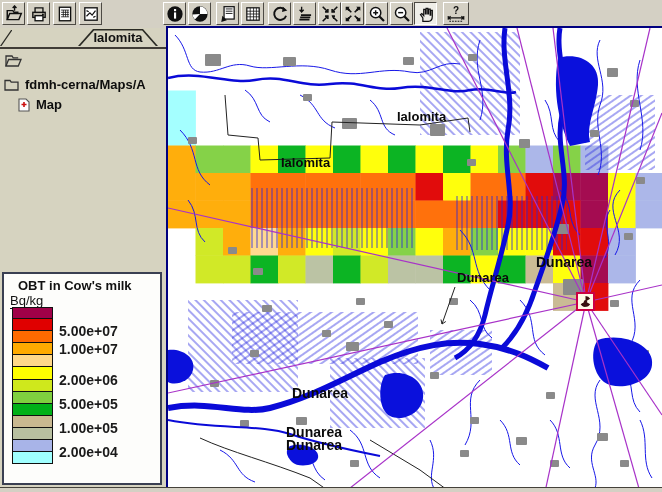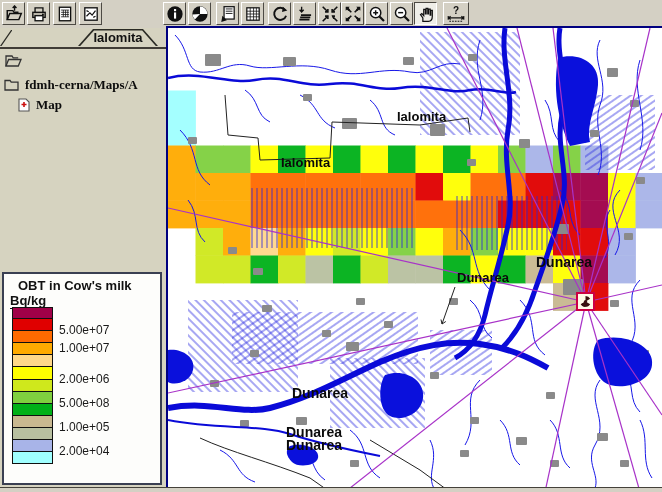--- a/index.html
+++ b/index.html
@@ -22,33 +22,33 @@
   .tab-outer{position:absolute;top:1px;height:17px;background:#2a2a24;}
   .tab-inner{position:absolute;left:0;top:0;width:100%;height:100%;background:#d6d3c0;
              display:flex;align-items:center;justify-content:center;
              font-size:13px;font-weight:bold;color:#111;}
   #tab-choose{left:6px;width:78px;z-index:3;clip-path:polygon(15px 0,63px 0,78px 17px,0 17px);}
   #tab-choose .tab-inner{clip-path:polygon(16px 1.4px,62.2px 1.4px,75.8px 17px,2.2px 17px);}
   #tab-selected{left:78px;width:80px;z-index:2;clip-path:polygon(15px 0,65px 0,80px 17px,0 17px);}
   #tab-selected .tab-inner{clip-path:polygon(16px 1.4px,64.2px 1.4px,77.8px 17px,2.2px 17px);}
   #tab-stub{position:absolute;left:0;top:2px;width:12px;height:16px;background:#2a2a24;
             clip-path:polygon(11px 0,12.5px 0,1.5px 16px,0 16px);}
-  .tree-row{position:absolute;display:flex;align-items:center;gap:6px;cursor:pointer;font-family:Liberation Serif, serif;}
+  .tree-row{position:absolute;display:flex;align-items:center;gap:6px;cursor:pointer;}
   .tree-label{font-size:13px;font-weight:bold;color:#0d0d0d;white-space:nowrap;}
 
   
   #legend{position:absolute;left:2px;top:272px;width:160px;height:213px;background:#fdfdfb;
           border:2px solid #3a3f52;box-sizing:border-box;z-index:5;}
   #legend-title{position:absolute;left:14px;top:4px;font-size:13px;font-weight:bold;color:#111;}
-  #legend-unit{position:absolute;left:6px;top:19px;font-size:13px;font-weight:bold;color:#111;
+  #legend-unit{position:absolute;left:6px;top:19px;font-size:13px;font-weight:normal;color:#111;
                border-bottom:1.5px solid #111;padding-bottom:0px;}
   #legend-bands{position:absolute;left:8px;top:33px;width:41px;}
   .band{width:41px;height:12.1px;border:1px solid #101010;border-top:none;box-sizing:border-box;}
   .band:first-child{border-top:1px solid #101010;}
-  .legend-lab{position:absolute;left:55px;font-size:12px;font-weight:400;color:#1a1a1a;}
+  .legend-lab{position:absolute;left:55px;font-size:14px;font-weight:700;color:#1a1a1a;}
 
   
   #map-wrap{position:absolute;left:166px;top:26px;width:496px;height:461px;
             border-left:2px solid #000080;border-top:2px solid #000080;box-sizing:border-box;
             background:#fff;}
   #map-wrap svg{display:block;}
 
   
   #bottomstrip{position:absolute;left:0;top:487px;width:662px;height:5px;background:#d4d0c4;border-top:1px solid #44413a;}
 </style>
@@ -220,21 +220,21 @@
         <div class="band" style="background: rgb(0, 176, 24);"></div>
         <div class="band" style="background: rgb(200, 184, 144);"></div>
         <div class="band" style="background: rgb(184, 192, 160);"></div>
         <div class="band" style="background: rgb(168, 180, 232);"></div>
         <div class="band" style="background: rgb(160, 255, 255);"></div>
       </div>
     <div id="legend-labels">
         <div class="legend-lab" style="top: 49.2px;">5.00e+07</div>
         <div class="legend-lab" style="top: 67px; text-align: right;">1.00e+07</div>
         <div class="legend-lab" style="top: 97.6px;">2.00e+06</div>
-        <div class="legend-lab" style="top: 121.8px;">5.00e+08</div>
+        <div class="legend-lab" style="top: 121.8px;">5.00e+05</div>
         <div class="legend-lab" style="top: 146px;">1.00e+05</div>
         <div class="legend-lab" style="top: 170.2px;">2.00e+04</div>
       </div>
   </div>
 
   <div id="map-wrap">
     <svg id="map-svg" width="494" height="459" viewBox="168 28 494 459">
       <defs>
         <pattern id="hatchV" width="5" height="5" patternUnits="userSpaceOnUse">
           <path d="M2,0 V5" stroke="#2222e0" stroke-width="0.8"></path>

